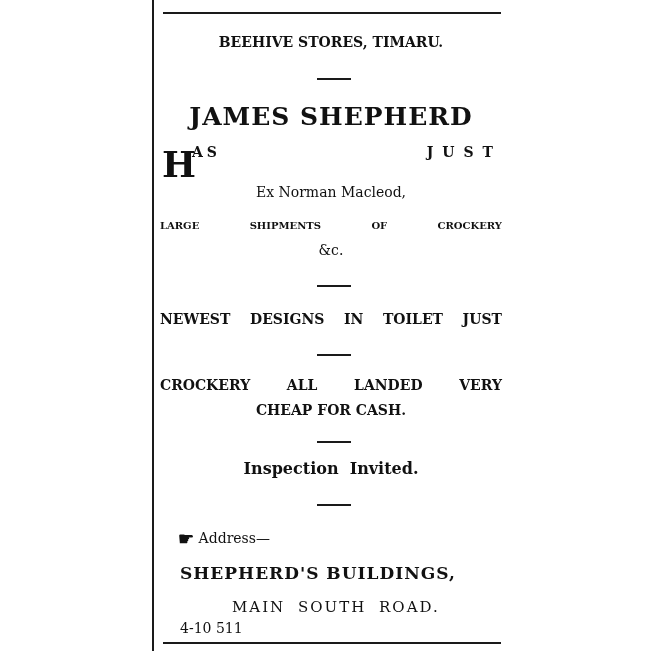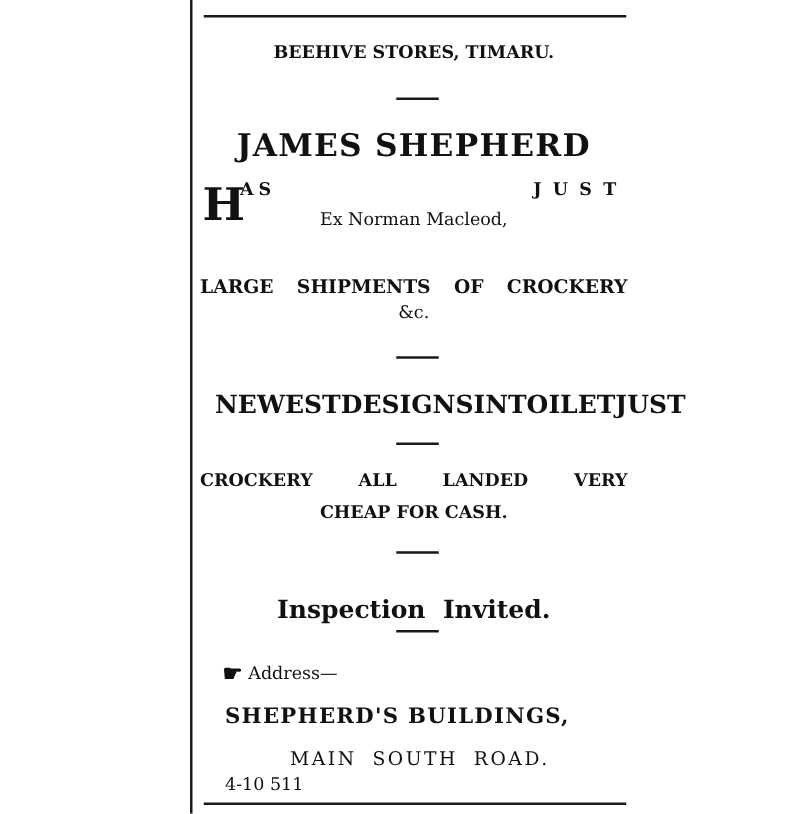--- a/index.html
+++ b/index.html
@@ -26,53 +26,53 @@
 <div class="line caps" style="top:102px; font-size:25px; letter-spacing:1px;">JAMES SHEPHERD</div>
 
 <div style="position:absolute; left:162px; top:140px; width:340px; height:40px;">
   <span style="position:absolute; left:0; top:6px; font-size:36px; font-weight:bold; font-family:'DejaVu Serif',serif; line-height:36px;">H</span>
   <div class="justify small-caps" style="position:absolute; left:30px; right:0; top:4px; font-size:14px; letter-spacing:4px;">
     <span>AS</span>
     <span style="letter-spacing:9px;">JUST</span>
   </div>
 </div>
 
-<div class="line" style="top:168px; font-size:14px; font-family:'DejaVu Serif',serif;">Ex Norman Macleod,</div>
+<div class="line" style="top:184px; font-size:14px; font-family:'DejaVu Serif',serif;">Ex Norman Macleod,</div>
 
-<div class="line small-caps justify" style="top:220px; font-size:15px;">
+<div class="line small-caps justify" style="top:220px; font-size:10px;">
   <span>LARGE</span>
   <span>SHIPMENTS</span>
   <span>OF</span>
   <span>CROCKERY</span>
 </div>
 <div class="line" style="top:242px; font-size:14px;">&amp;c.</div>
 
 <div class="dash" style="top:285px; left:317px; width:34px;"></div>
 
-<div class="line small-caps justify" style="top:311px; font-size:20px;margin-left:12px;">
+<div class="line small-caps justify" style="top:311px; font-size:14px;">
   <span>NEWEST</span>
   <span>DESIGNS</span>
   <span>IN</span>
   <span>TOILET</span>
   <span>JUST</span>
 </div>
 
 <div class="dash" style="top:354px; left:317px; width:34px;"></div>
 
 <div class="line small-caps justify" style="top:377px; font-size:14px;">
   <span>CROCKERY</span>
   <span>ALL</span>
   <span>LANDED</span>
   <span>VERY</span>
 </div>
 <div class="line small-caps" style="top:402px; font-size:14px;">CHEAP FOR CASH.</div>
 
 <div class="dash" style="top:441px; left:317px; width:34px;"></div>
 
-<div class="line" style="top:475px; font-size:20px; font-weight:bold; font-family:'DejaVu Serif',serif; white-space:pre;">Inspection  Invited.</div>
+<div class="line" style="top:459px; font-size:16px; font-weight:bold; font-family:'DejaVu Serif',serif; white-space:pre;">Inspection  Invited.</div>
 
 <div class="dash" style="top:504px; left:317px; width:34px;"></div>
 
 <div style="position:absolute; left:178px; top:528px; font-size:14px; white-space:nowrap;">
   <span style="font-size:18px; font-weight:bold; vertical-align:-2px;">☛</span>
   <span>Address—</span>
 </div>
 
 <div style="position:absolute; left:180px; top:563px; font-size:17px; font-weight:bold; letter-spacing:1px; white-space:nowrap; font-family:'DejaVu Serif',serif;">SHEPHERD'S BUILDINGS,</div>
 

